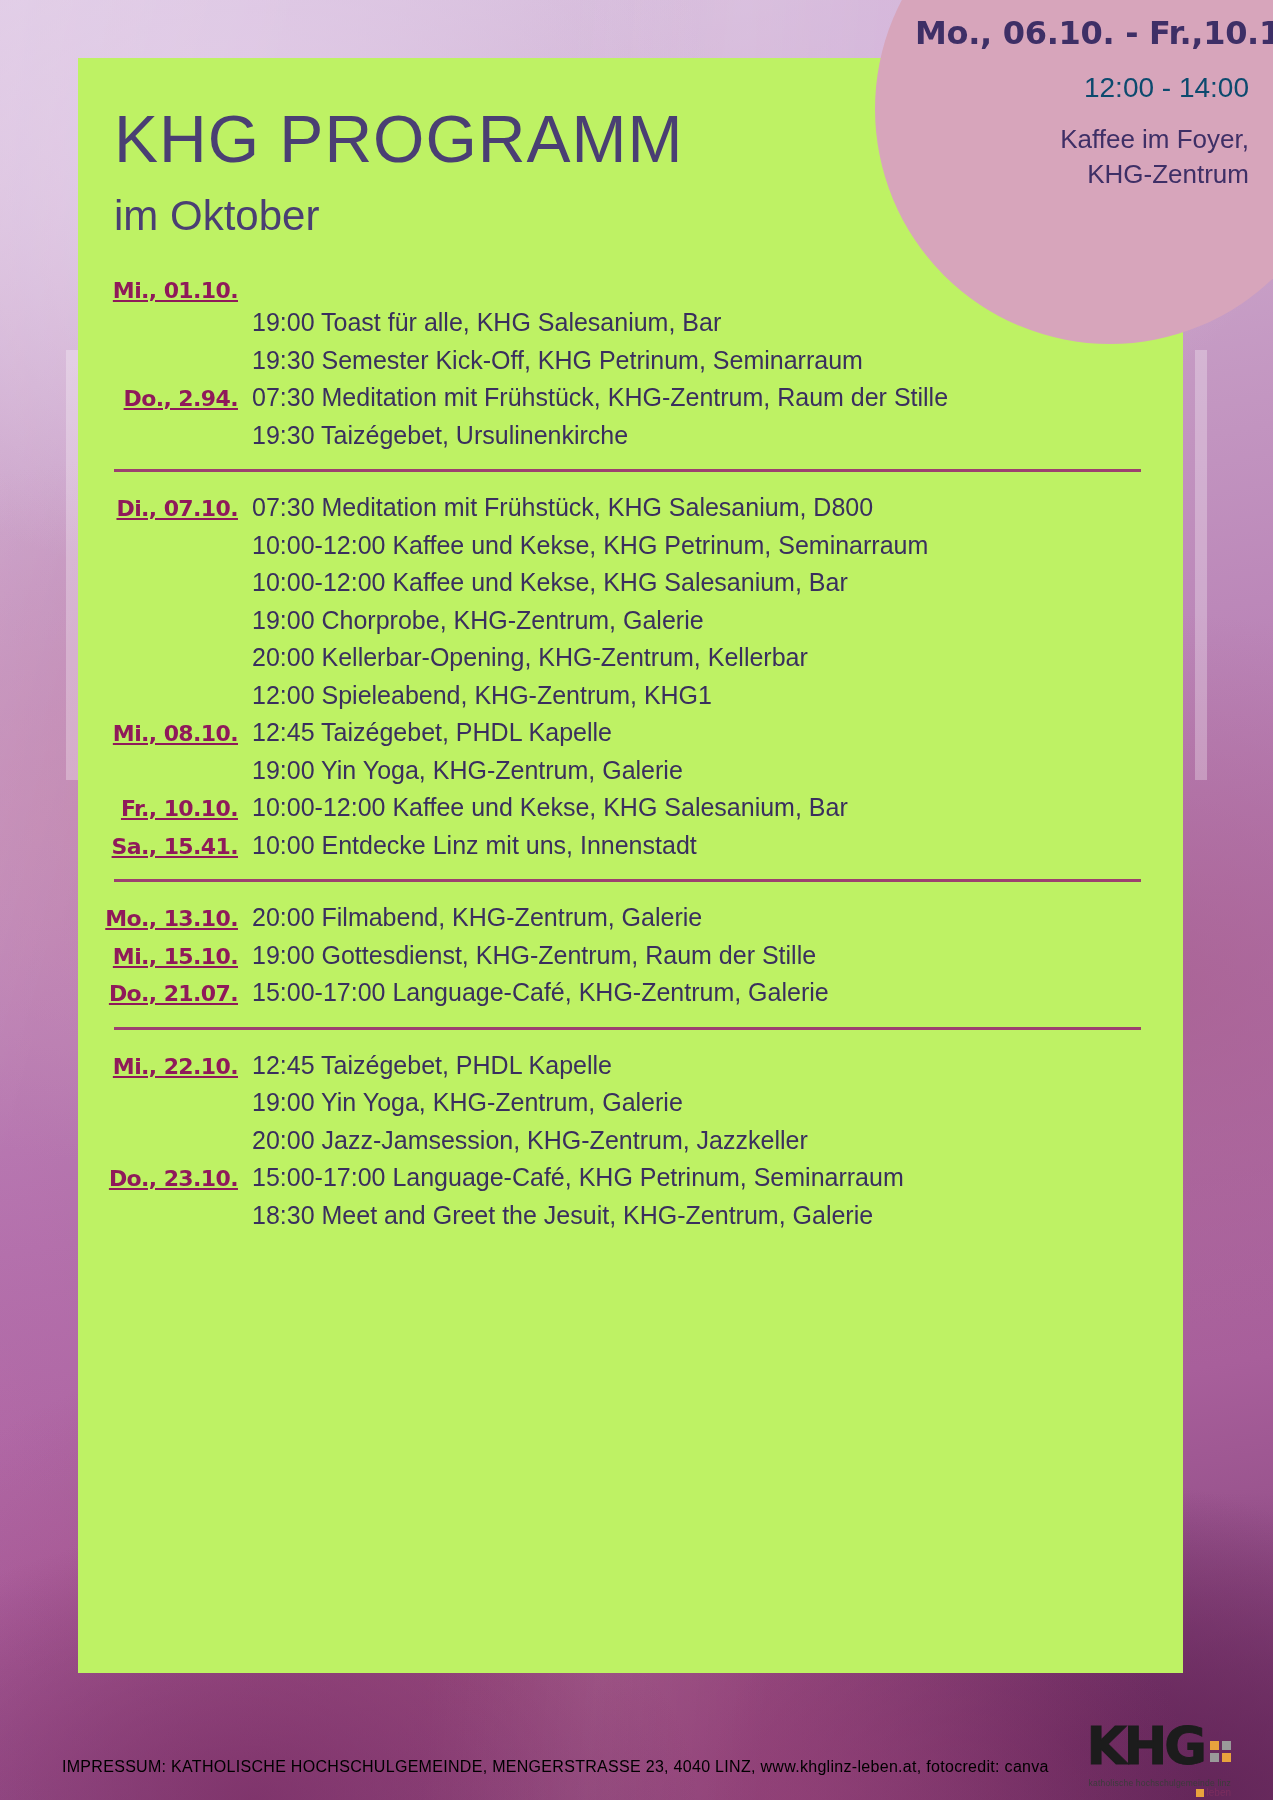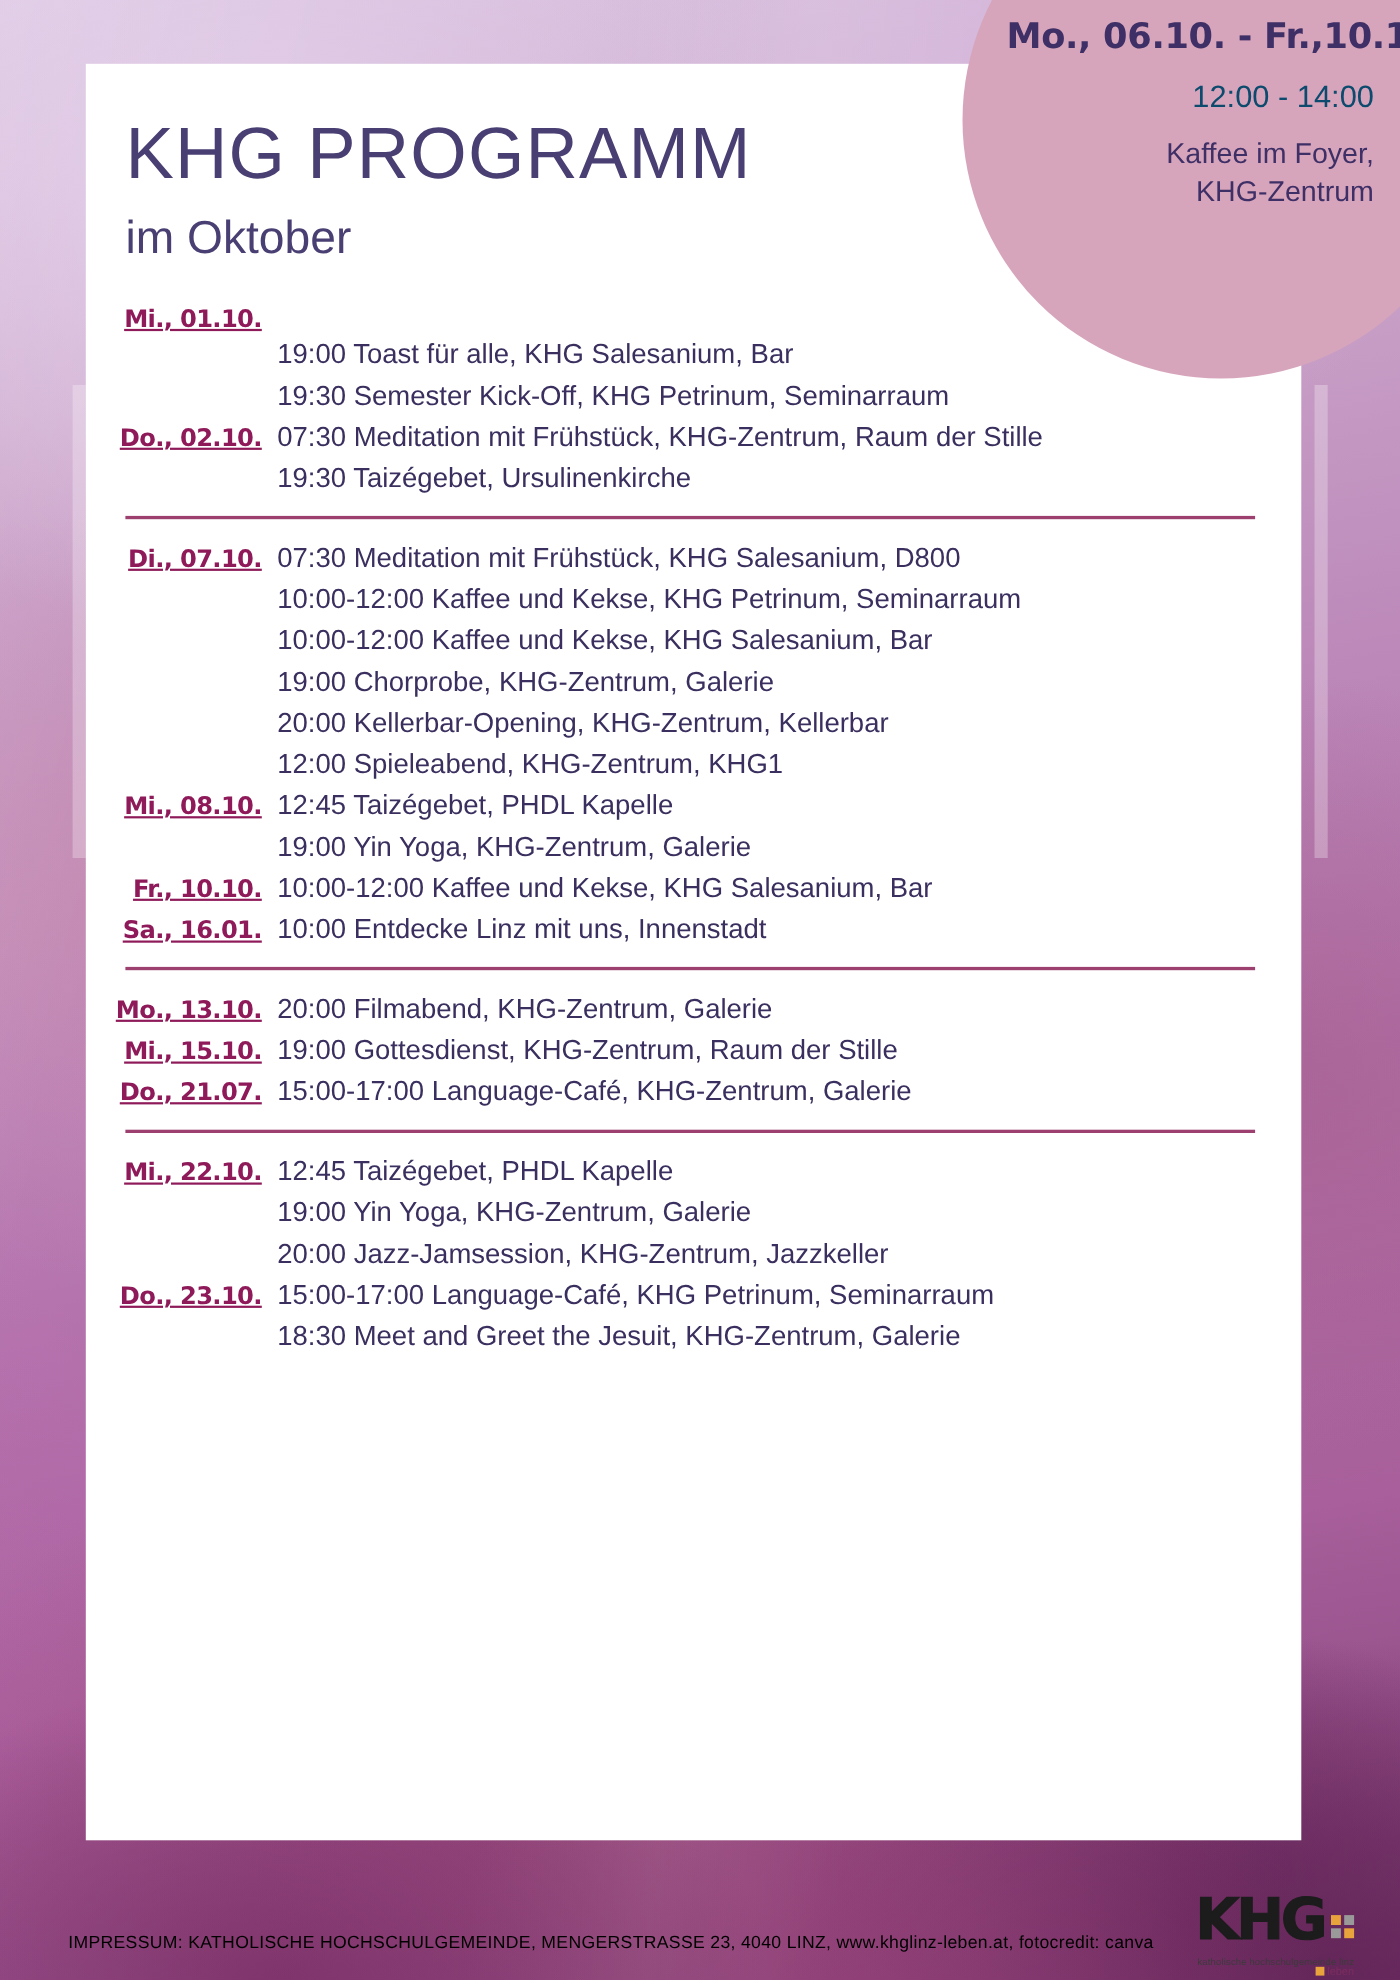--- a/index.html
+++ b/index.html
@@ -86,21 +86,21 @@
     line-height: 1.35;
   }
 
   
   .card {
     position: absolute;
     left: 78px;
     top: 58px;
     width: 1105px;
     height: 1615px;
-    background: #ffffff;
+    background: #bef264;
     z-index: 2;
   }
 
   .title-wrap {
     padding: 48px 0 0 36px;
   }
   .title {
     font-size: 66px;
     color: #4a3f73;
     letter-spacing: 1px;
@@ -255,21 +255,21 @@
         </div>
         <div class="row sub">
           <div class="date">—</div>
           <div class="event">19:00 Toast für alle, KHG Salesanium, Bar</div>
         </div>
         <div class="row sub">
           <div class="date">—</div>
           <div class="event">19:30 Semester Kick-Off, KHG Petrinum, Seminarraum</div>
         </div>
         <div class="row">
-          <div class="date">Do., 02.10.</div>
+          <div class="date">Do., 2.94.</div>
           <div class="event">07:30 Meditation mit Frühstück, KHG-Zentrum, Raum der Stille</div>
         </div>
         <div class="row sub">
           <div class="date">—</div>
           <div class="event">19:30 Taizégebet, Ursulinenkirche</div>
         </div>
       </div>
       <div class="rule"></div>
       <div class="group">
         <div class="row">
@@ -302,21 +302,21 @@
         </div>
         <div class="row sub">
           <div class="date">—</div>
           <div class="event">19:00 Yin Yoga, KHG-Zentrum, Galerie</div>
         </div>
         <div class="row">
           <div class="date">Fr., 10.10.</div>
           <div class="event">10:00-12:00 Kaffee und Kekse, KHG Salesanium, Bar</div>
         </div>
         <div class="row">
-          <div class="date">Sa., 16.01.</div>
+          <div class="date">Sa., 15.41.</div>
           <div class="event">10:00 Entdecke Linz mit uns, Innenstadt</div>
         </div>
       </div>
       <div class="rule"></div>
       <div class="group">
         <div class="row">
           <div class="date">Mo., 13.10.</div>
           <div class="event">20:00 Filmabend, KHG-Zentrum, Galerie</div>
         </div>
         <div class="row">

